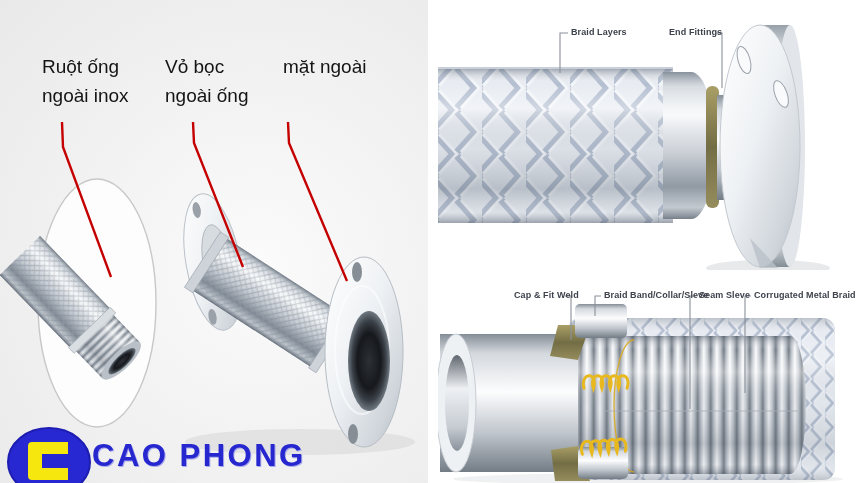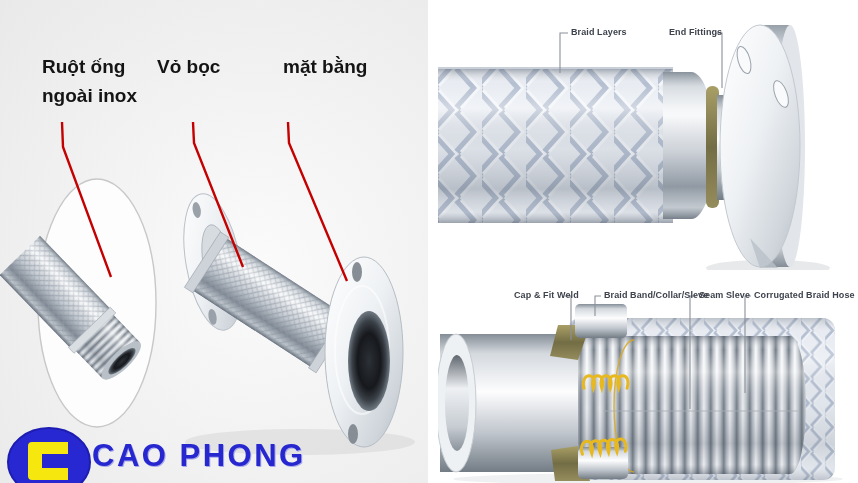--- a/index.html
+++ b/index.html
@@ -2,21 +2,21 @@
 <html><head>
 <meta charset="utf-8">
 <style>
   html,body{margin:0;padding:0;background:#888;}
   #app{position:relative;width:858px;height:483px;overflow:hidden;background:#fff;
        font-family:"Liberation Sans",sans-serif;}
   
   .left-panel{position:absolute;left:0;top:0;width:430px;height:483px;
       background:radial-gradient(ellipse at 60% 55%, #fbfbfb 0%, #f1f1f1 55%, #e9e9e9 100%);}
   .left-art{position:absolute;left:0;top:0;}
-  .vn-label{position:absolute;font-size:19px;line-height:29px;font-weight:bold;
+  .vn-label{position:absolute;font-size:19px;line-height:29px;font-weight:normal;
       color:#141414;letter-spacing:0;white-space:nowrap;}
   .vn-label span{display:block;}
   
   .right-panel{position:absolute;left:428px;top:0;width:430px;height:483px;background:#ffffff;}
   .diagram{position:absolute;left:10px;width:484px;}
   .diagram-top{top:0;height:270px;}
   .diagram-bottom{top:270px;height:213px;}
   .d-label{position:absolute;font-size:9px;font-weight:bold;color:#3d424c;
       white-space:nowrap;letter-spacing:0.1px;}
   
@@ -169,25 +169,26 @@
         <polyline points="62,122 63,147 111,277"></polyline>
         <polyline points="193,122 194,143 243,267"></polyline>
         <polyline points="288,122 289,143 347,281"></polyline>
       </g>
     </svg>
 
     <div class="vn-label" style="left:42px;top:52px">
       <span>Ruột ống</span>
       <span>ngoài inox</span>
     </div>
-    <div class="vn-label" style="left:157px;top:52px">
+    <div class="vn-label" style="left:165px;top:52px">
       <span>Vỏ bọc</span>
+      <span>ngoài ống</span>
     </div>
     <div class="vn-label" style="left:283px;top:52px">
-      <span>mặt bằng</span>
+      <span>mặt ngoài</span>
     </div>
 
     <div class="logo">
       <svg width="90" height="59" viewBox="0 0 90 59">
         <ellipse cx="45" cy="38" rx="41" ry="34" fill="#2828d2" stroke="#1d1db2" stroke-width="2"></ellipse>
         <path d="M64,18 H28 Q24,18 24,22 V52 Q24,56 28,56 H64 V44 H38 V30 H64 Z" fill="#f6e80e"></path>
       </svg>
       <span class="logo-text">CAO PHONG</span>
     </div>
   </div>
@@ -259,16 +260,16 @@
         <g fill="none" stroke="#8a9099" stroke-width="1.1">
           <path d="M127,26 H133 V70"></path>
           <path d="M163,26 H157 V46"></path>
           <path d="M258,26 H252 V139"></path>
           <path d="M313,26 H307 V123"></path>
         </g>
       </svg>
       <div class="d-label" style="left:76px;top:20px">Cap &amp; Fit Weld</div>
       <div class="d-label" style="left:166px;top:20px">Braid Band/Collar/Sleve</div>
       <div class="d-label" style="left:261px;top:20px">Seam Sleve</div>
-      <div class="d-label" style="left:316px;top:20px">Corrugated Braid Hose</div>
+      <div class="d-label" style="left:316px;top:20px">Corrugated Metal Braid</div>
     </div>
   </div>
 </div>
 
 </body></html>

